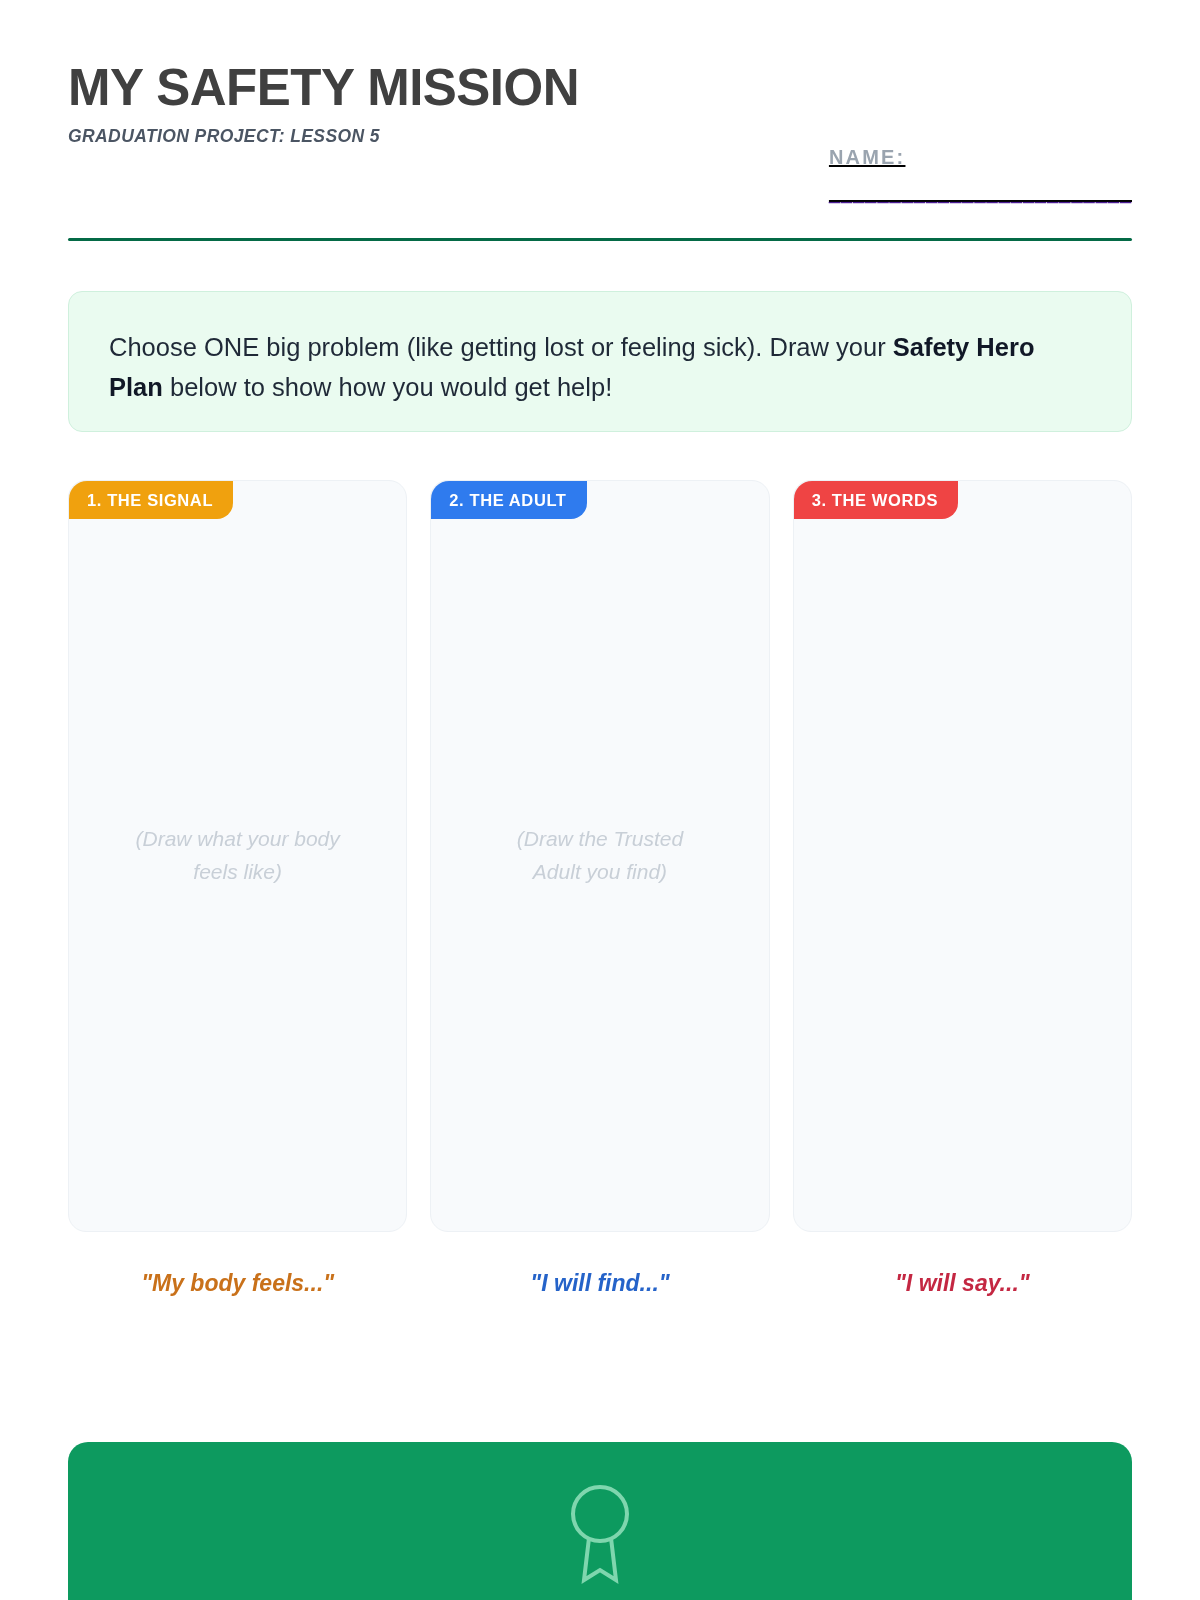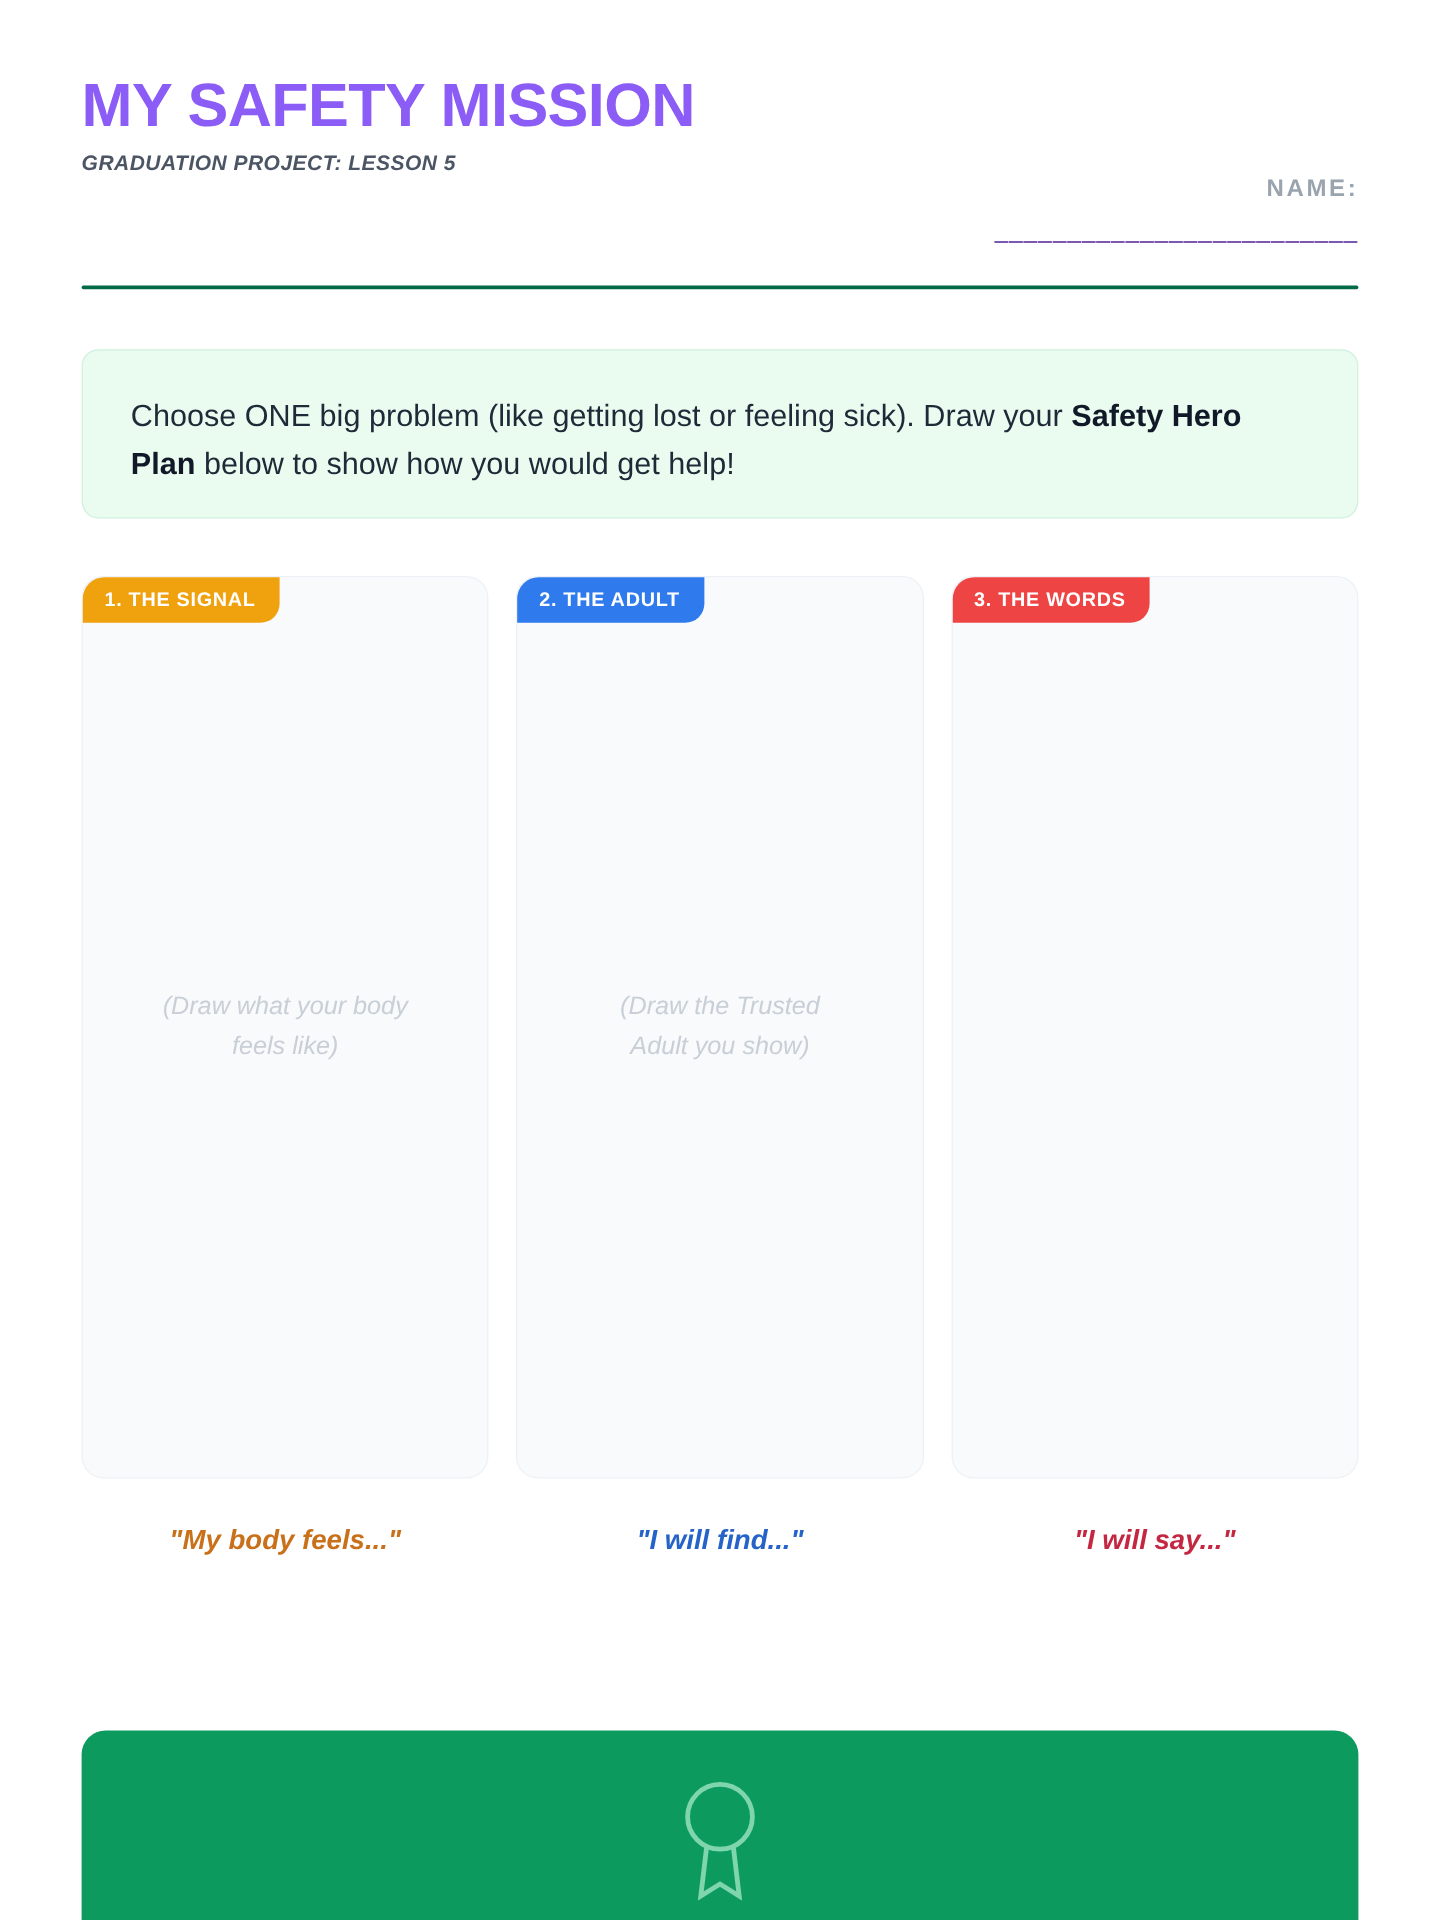--- a/index.html
+++ b/index.html
@@ -27,37 +27,37 @@
     padding-top: 64px;
   }
 
   .title-block { max-width: 560px; }
 
   .doc-title {
     font-size: 51px;
     line-height: 0.96;
     font-weight: 900;
     letter-spacing: -0.5px;
-    color: #8b5cf6;
+    color: #404040;
     text-transform: uppercase;
   }
 
   .doc-subtitle {
     margin-top: 13px;
     font-size: 17.5px;
     font-weight: 700;
     font-style: italic;
     letter-spacing: 0.4px;
     color: #4B5563;
     text-transform: uppercase;
   }
 
   .name-block {
-    text-align: right;
     padding-top: 82px;
+    text-decoration: underline;
   }
 
   .name-label {
     font-size: 20px;
     font-weight: 700;
     letter-spacing: 2.2px;
     color: #9AA4AF;
   }
 
   .name-rule {
@@ -205,21 +205,21 @@
       <div class="panel">
         <div class="panel-tag tag-signal">1. THE SIGNAL</div>
         <div class="panel-hint">(Draw what your body feels like)</div>
       </div>
       <div class="panel-caption cap-signal">"My body feels..."</div>
     </div>
 
     <div class="panel-col">
       <div class="panel">
         <div class="panel-tag tag-adult">2. THE ADULT</div>
-        <div class="panel-hint">(Draw the Trusted Adult you show)</div>
+        <div class="panel-hint">(Draw the Trusted Adult you find)</div>
       </div>
       <div class="panel-caption cap-adult">"I will find..."</div>
     </div>
 
     <div class="panel-col">
       <div class="panel">
         <div class="panel-tag tag-words">3. THE WORDS</div>
       </div>
       <div class="panel-caption cap-words">"I will say..."</div>
     </div>

